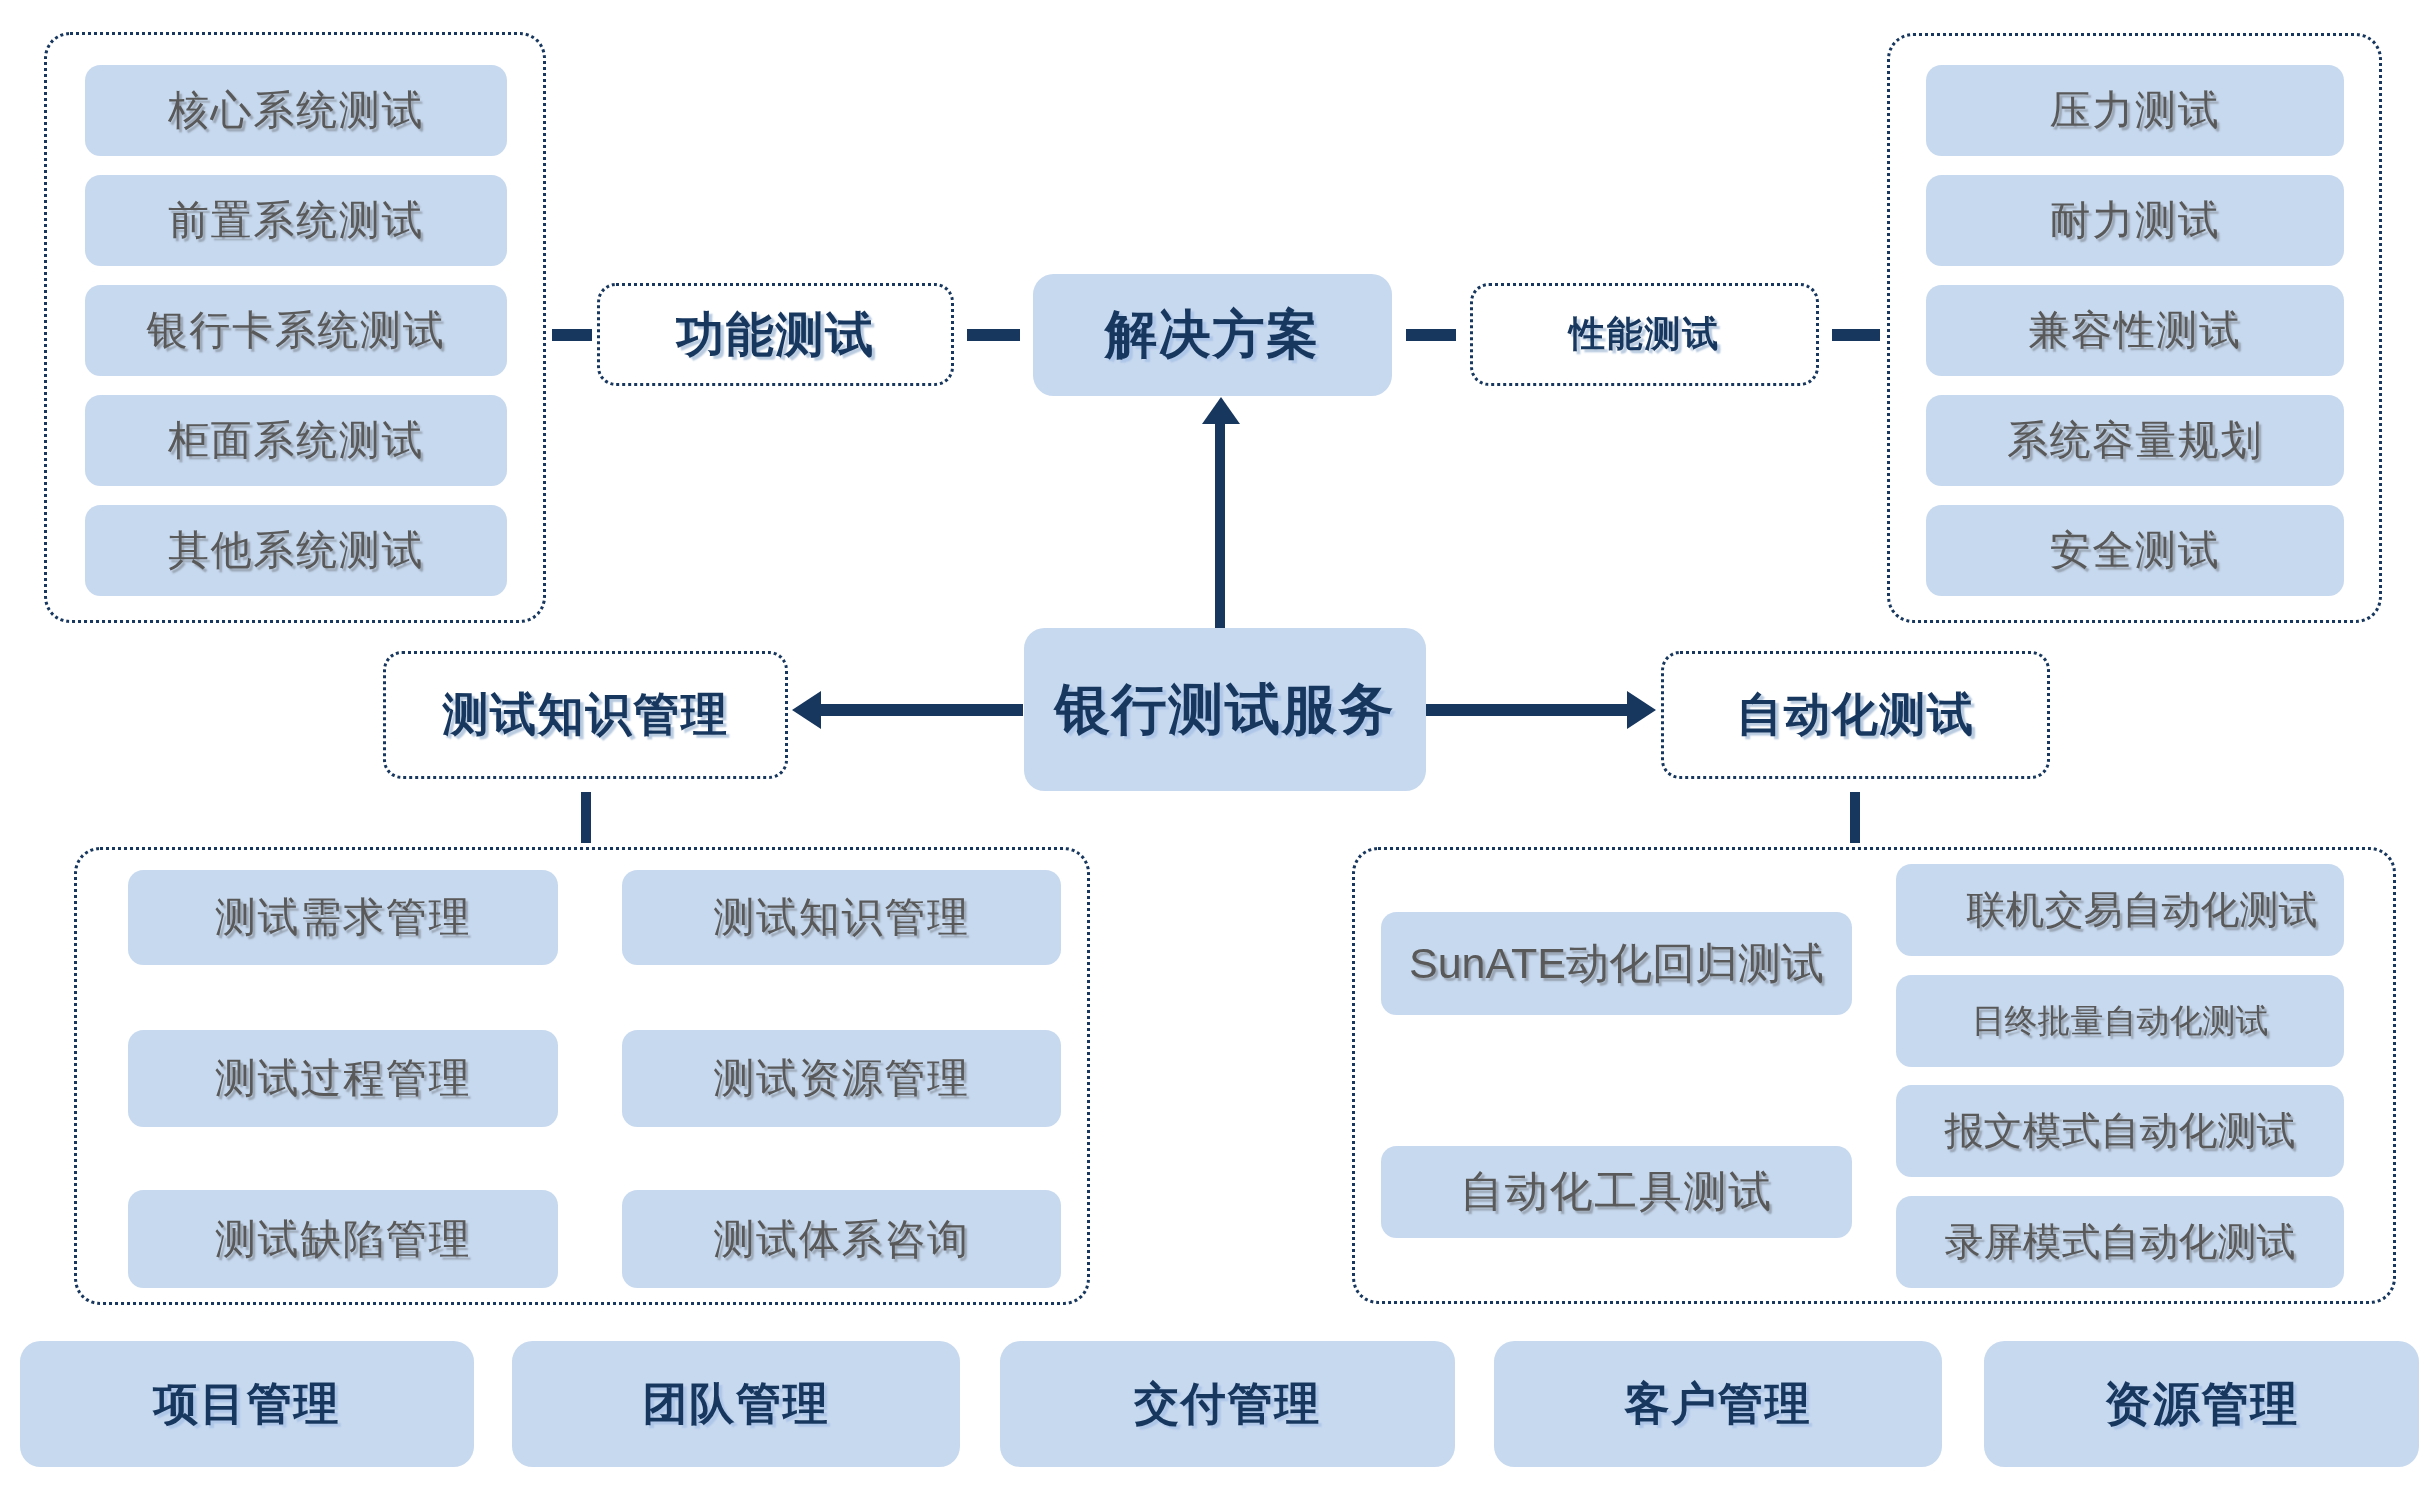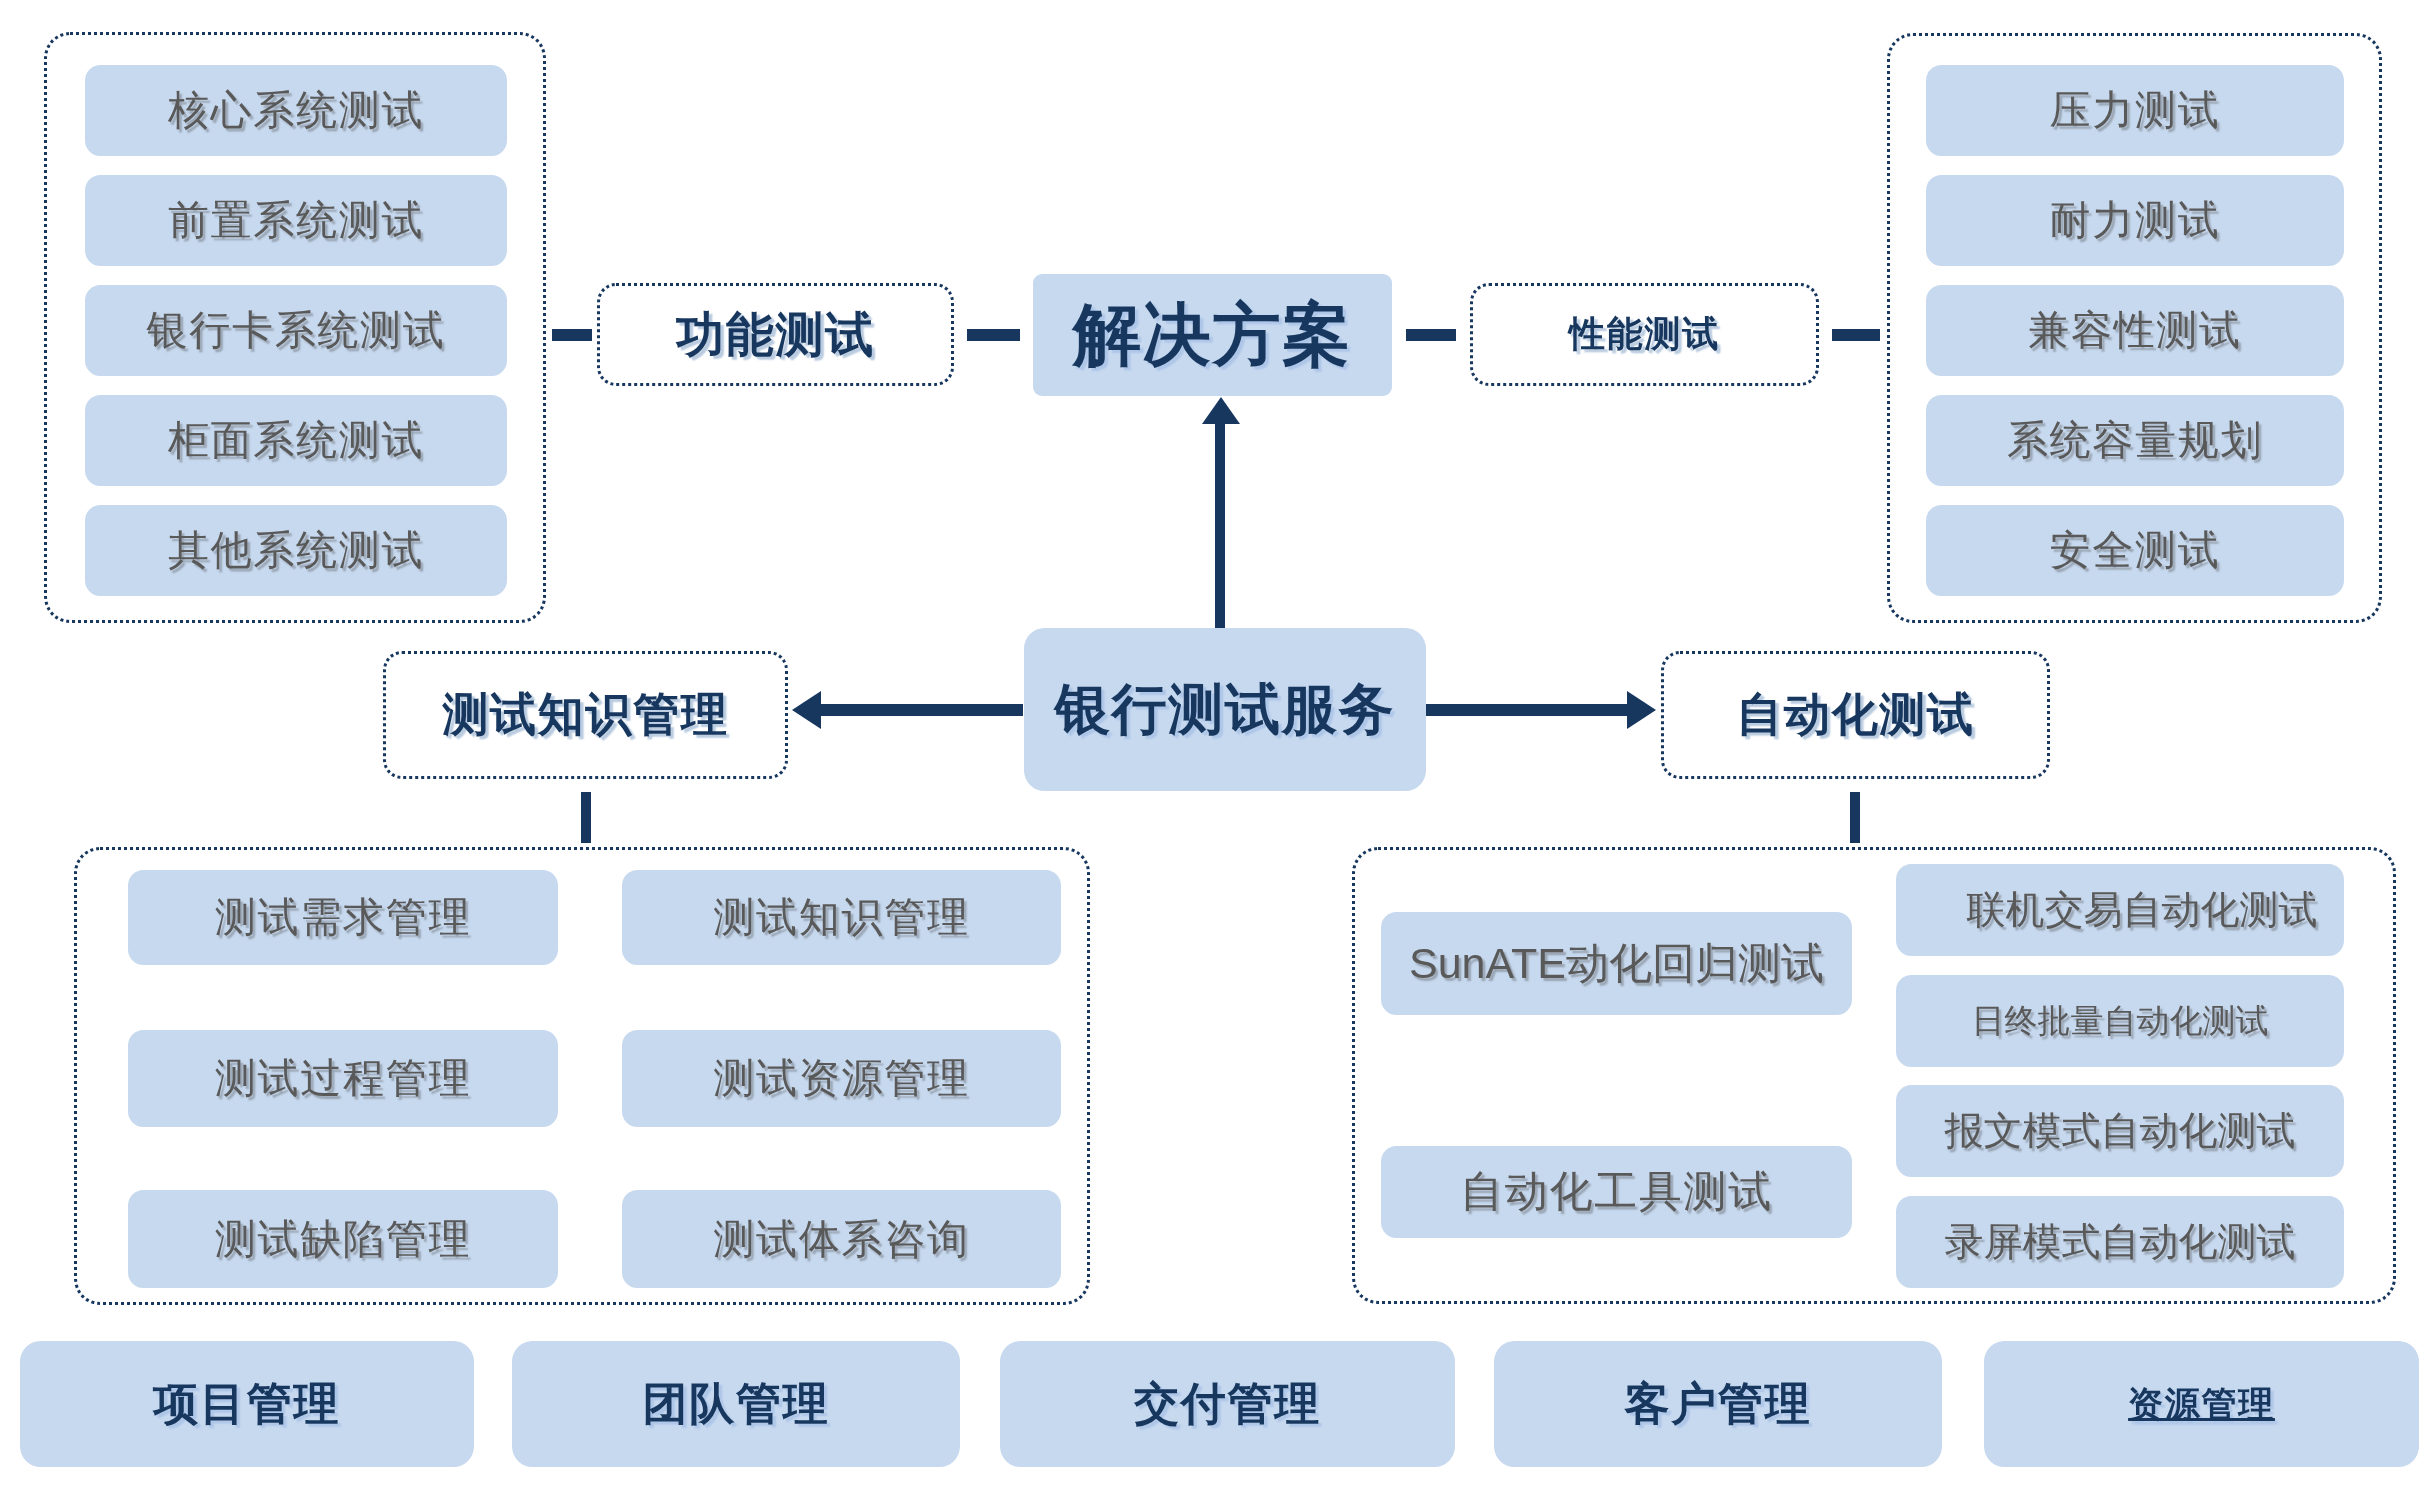--- a/index.html
+++ b/index.html
@@ -53,21 +53,21 @@
   <div class="node" style="left:85px;top:505px;width:422px;height:91px;">其他系统测试</div>
 
   <div class="group" style="left:1887px;top:33px;width:495px;height:590px;"></div>
   <div class="node" style="left:1926px;top:65px;width:418px;height:91px;">压力测试</div>
   <div class="node" style="left:1926px;top:175px;width:418px;height:91px;">耐力测试</div>
   <div class="node" style="left:1926px;top:285px;width:418px;height:91px;">兼容性测试</div>
   <div class="node" style="left:1926px;top:395px;width:418px;height:91px;">系统容量规划</div>
   <div class="node" style="left:1926px;top:505px;width:418px;height:91px;">安全测试</div>
 
   <div class="dbox" style="left:597px;top:283px;width:357px;height:103px;font-size:48px;">功能测试</div>
-  <div class="node big navy-bold" style="left:1033px;top:274px;width:359px;height:122px;font-size:68px;border-radius:9px;">解决方案</div>
+  <div class="node big navy-bold" style="left:1033px;top:274px;width:359px;height:122px;font-size:52px;">解决方案</div>
   <div class="dbox" style="left:1470px;top:283px;width:349px;height:103px;font-size:36px;">性能测试</div>
 
   <div class="dash" style="left:552px;top:329px;width:40px;"></div>
   <div class="dash" style="left:967px;top:329px;width:53px;"></div>
   <div class="dash" style="left:1406px;top:329px;width:50px;"></div>
   <div class="dash" style="left:1832px;top:329px;width:48px;"></div>
 
   <div class="node big navy-bold" style="left:1024px;top:628px;width:402px;height:163px;font-size:55px;">银行测试服务</div>
 
   <div class="vline" style="left:1215px;top:419px;height:209px;"></div>
@@ -98,16 +98,16 @@
   <div class="node" style="left:1381px;top:1131px;width:471px;height:92px;font-size:43px;margin-top:15px;">自动化工具测试</div>
   <div class="node" style="left:1896px;top:864px;width:448px;height:92px;font-size:39px;letter-spacing:0;padding-left:44px;">联机交易自动化测试</div>
   <div class="node" style="left:1896px;top:975px;width:448px;height:92px;font-size:33px;letter-spacing:0;">日终批量自动化测试</div>
   <div class="node" style="left:1896px;top:1085px;width:448px;height:92px;font-size:39px;letter-spacing:0;">报文模式自动化测试</div>
   <div class="node" style="left:1896px;top:1196px;width:448px;height:92px;font-size:39px;letter-spacing:0;">录屏模式自动化测试</div>
 
   <div class="node big navy-bold" style="left:19.7px;top:1341px;width:454px;height:126px;font-size:45px;">项目管理</div>
   <div class="node big navy-bold" style="left:512px;top:1341px;width:448px;height:126px;font-size:45px;">团队管理</div>
   <div class="node big navy-bold" style="left:1000px;top:1341px;width:455px;height:126px;font-size:45px;">交付管理</div>
   <div class="node big navy-bold" style="left:1494px;top:1341px;width:448px;height:126px;font-size:45px;">客户管理</div>
-  <div class="node big navy-bold" style="left:1984px;top:1341px;width:435px;height:126px;font-size:35px;text-decoration:underline;">资源管理</div>
+  <div class="node big navy-bold" style="left:1984px;top:1341px;width:435px;height:126px;font-size:47px;">资源管理</div>
 
 </div>
 
 
 </body></html>

